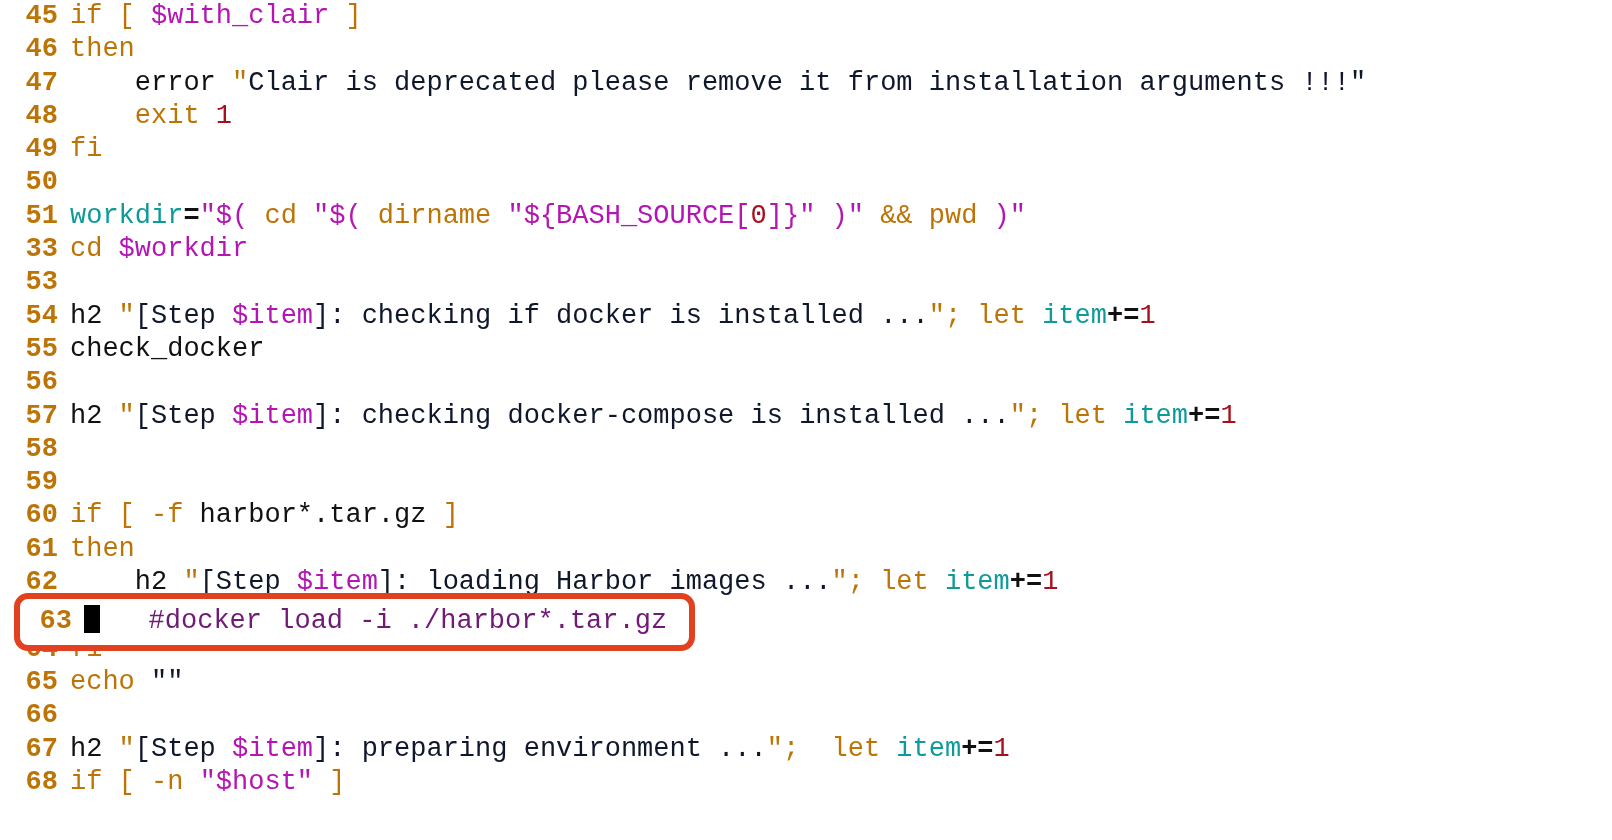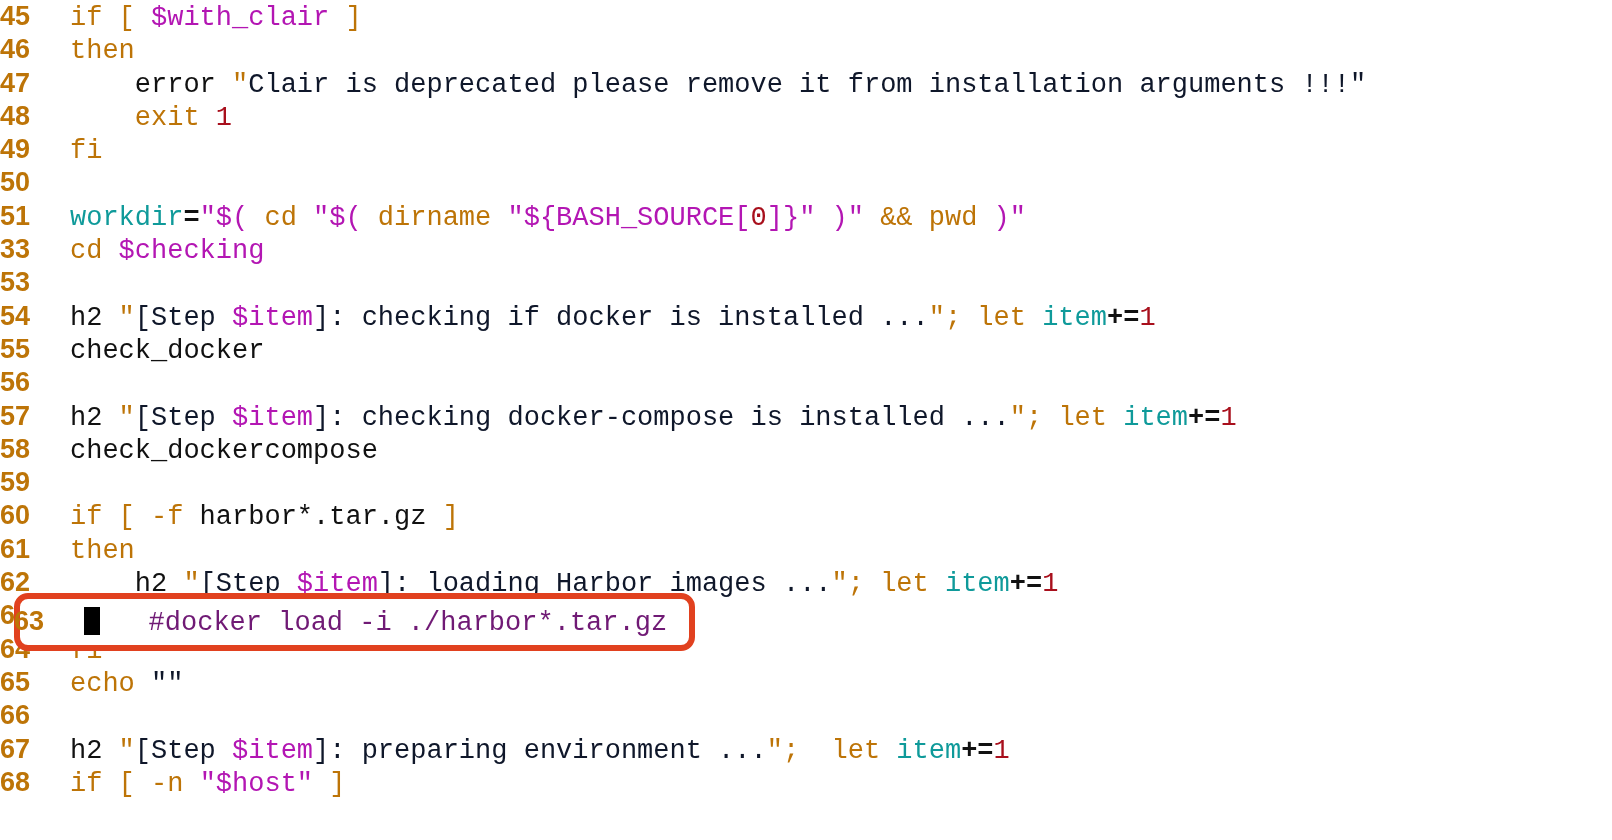--- a/index.html
+++ b/index.html
@@ -35,25 +35,26 @@
     align-items: baseline;
     height: 33.3px;
     font-size: 27px;
     line-height: 33.3px;
     white-space: pre;
   }
 
   .ln {
     width: 58px;
     min-width: 58px;
+    text-align: right;
     padding-right: 12px;
     color: #bd7407;
     font-size: 27px;
     font-weight: bold;
-    font-family: Liberation Sans, sans-serif;
+    font-family: Liberation Mono, monospace;
     user-select: none;
   }
 
   .src {
     white-space: pre;
     font-size: 27px;
     font-family: Liberation Mono, monospace;
     color: #111111;
   }
 
@@ -110,27 +111,27 @@
 <div id="editor">
 
   <div class="code-area" id="code-area">
       <div class="code-line"><span class="ln">45</span><span class="src"><span class="tok-kw">if</span><span class="tok-ident"> </span><span class="tok-kw">[</span><span class="tok-ident"> </span><span class="tok-var">$with_clair</span><span class="tok-ident"> </span><span class="tok-kw">]</span></span></div>
       <div class="code-line"><span class="ln">46</span><span class="src"><span class="tok-kw">then</span></span></div>
       <div class="code-line"><span class="ln">47</span><span class="src"><span class="tok-ident">    error </span><span class="tok-quote">"</span><span class="tok-str">Clair is deprecated please remove it from installation arguments !!!"</span></span></div>
       <div class="code-line"><span class="ln">48</span><span class="src"><span class="tok-ident">    </span><span class="tok-kw">exit</span><span class="tok-ident"> </span><span class="tok-num">1</span></span></div>
       <div class="code-line"><span class="ln">49</span><span class="src"><span class="tok-kw">fi</span></span></div>
       <div class="code-line"><span class="ln">50</span><span class="src"></span></div>
       <div class="code-line"><span class="ln">51</span><span class="src"><span class="tok-assign">workdir</span><span class="tok-op">=</span><span class="tok-var">"$( </span><span class="tok-kw">cd</span><span class="tok-ident"> </span><span class="tok-var">"$( </span><span class="tok-kw">dirname</span><span class="tok-ident"> </span><span class="tok-var">"${BASH_SOURCE[</span><span class="tok-num">0</span><span class="tok-var">]}"</span><span class="tok-ident"> </span><span class="tok-var">)"</span><span class="tok-ident"> </span><span class="tok-kw">&amp;&amp; pwd</span><span class="tok-ident"> </span><span class="tok-var">)"</span></span></div>
-      <div class="code-line"><span class="ln">33</span><span class="src"><span class="tok-kw">cd</span><span class="tok-ident"> </span><span class="tok-var">$checking</span></span></div>
+      <div class="code-line"><span class="ln">33</span><span class="src"><span class="tok-kw">cd</span><span class="tok-ident"> </span><span class="tok-var">$workdir</span></span></div>
       <div class="code-line"><span class="ln">53</span><span class="src"></span></div>
       <div class="code-line"><span class="ln">54</span><span class="src"><span class="tok-ident">h2 </span><span class="tok-quote">"</span><span class="tok-str">[Step </span><span class="tok-var">$item</span><span class="tok-str">]: checking if docker is installed ...</span><span class="tok-kw">";</span><span class="tok-ident"> </span><span class="tok-kw">let</span><span class="tok-ident"> </span><span class="tok-assign">item</span><span class="tok-op">+=</span><span class="tok-num">1</span></span></div>
       <div class="code-line"><span class="ln">55</span><span class="src"><span class="tok-ident">check_docker</span></span></div>
       <div class="code-line"><span class="ln">56</span><span class="src"></span></div>
       <div class="code-line"><span class="ln">57</span><span class="src"><span class="tok-ident">h2 </span><span class="tok-quote">"</span><span class="tok-str">[Step </span><span class="tok-var">$item</span><span class="tok-str">]: checking docker-compose is installed ...</span><span class="tok-kw">";</span><span class="tok-ident"> </span><span class="tok-kw">let</span><span class="tok-ident"> </span><span class="tok-assign">item</span><span class="tok-op">+=</span><span class="tok-num">1</span></span></div>
-      <div class="code-line"><span class="ln">58</span><span class="src"><span class="tok-ident">check_dockercompose</span></span></div>
+      <div class="code-line"><span class="ln">58</span></div>
       <div class="code-line"><span class="ln">59</span><span class="src"></span></div>
       <div class="code-line"><span class="ln">60</span><span class="src"><span class="tok-kw">if</span><span class="tok-ident"> </span><span class="tok-kw">[ -f</span><span class="tok-ident"> harbor*.tar.gz </span><span class="tok-kw">]</span></span></div>
       <div class="code-line"><span class="ln">61</span><span class="src"><span class="tok-kw">then</span></span></div>
       <div class="code-line"><span class="ln">62</span><span class="src"><span class="tok-ident">    h2 </span><span class="tok-quote">"</span><span class="tok-str">[Step </span><span class="tok-var">$item</span><span class="tok-str">]: loading Harbor images ...</span><span class="tok-kw">";</span><span class="tok-ident"> </span><span class="tok-kw">let</span><span class="tok-ident"> </span><span class="tok-assign">item</span><span class="tok-op">+=</span><span class="tok-num">1</span></span></div>
       <div class="code-line"><span class="ln">63</span><span class="src"><span class="cursor-block"></span><span class="tok-ident">   </span><span class="tok-comment">#docker load -i ./harbor*.tar.gz</span></span></div>
       <div class="code-line"><span class="ln">64</span><span class="src"><span class="tok-kw">fi</span></span></div>
       <div class="code-line"><span class="ln">65</span><span class="src"><span class="tok-kw">echo</span><span class="tok-ident"> </span><span class="tok-str">""</span></span></div>
       <div class="code-line"><span class="ln">66</span><span class="src"></span></div>
       <div class="code-line"><span class="ln">67</span><span class="src"><span class="tok-ident">h2 </span><span class="tok-quote">"</span><span class="tok-str">[Step </span><span class="tok-var">$item</span><span class="tok-str">]: preparing environment ...</span><span class="tok-kw">";</span><span class="tok-ident">  </span><span class="tok-kw">let</span><span class="tok-ident"> </span><span class="tok-assign">item</span><span class="tok-op">+=</span><span class="tok-num">1</span></span></div>
       <div class="code-line"><span class="ln">68</span><span class="src"><span class="tok-kw">if</span><span class="tok-ident"> </span><span class="tok-kw">[ -n</span><span class="tok-ident"> </span><span class="tok-var">"$host"</span><span class="tok-ident"> </span><span class="tok-kw">]</span></span></div>

